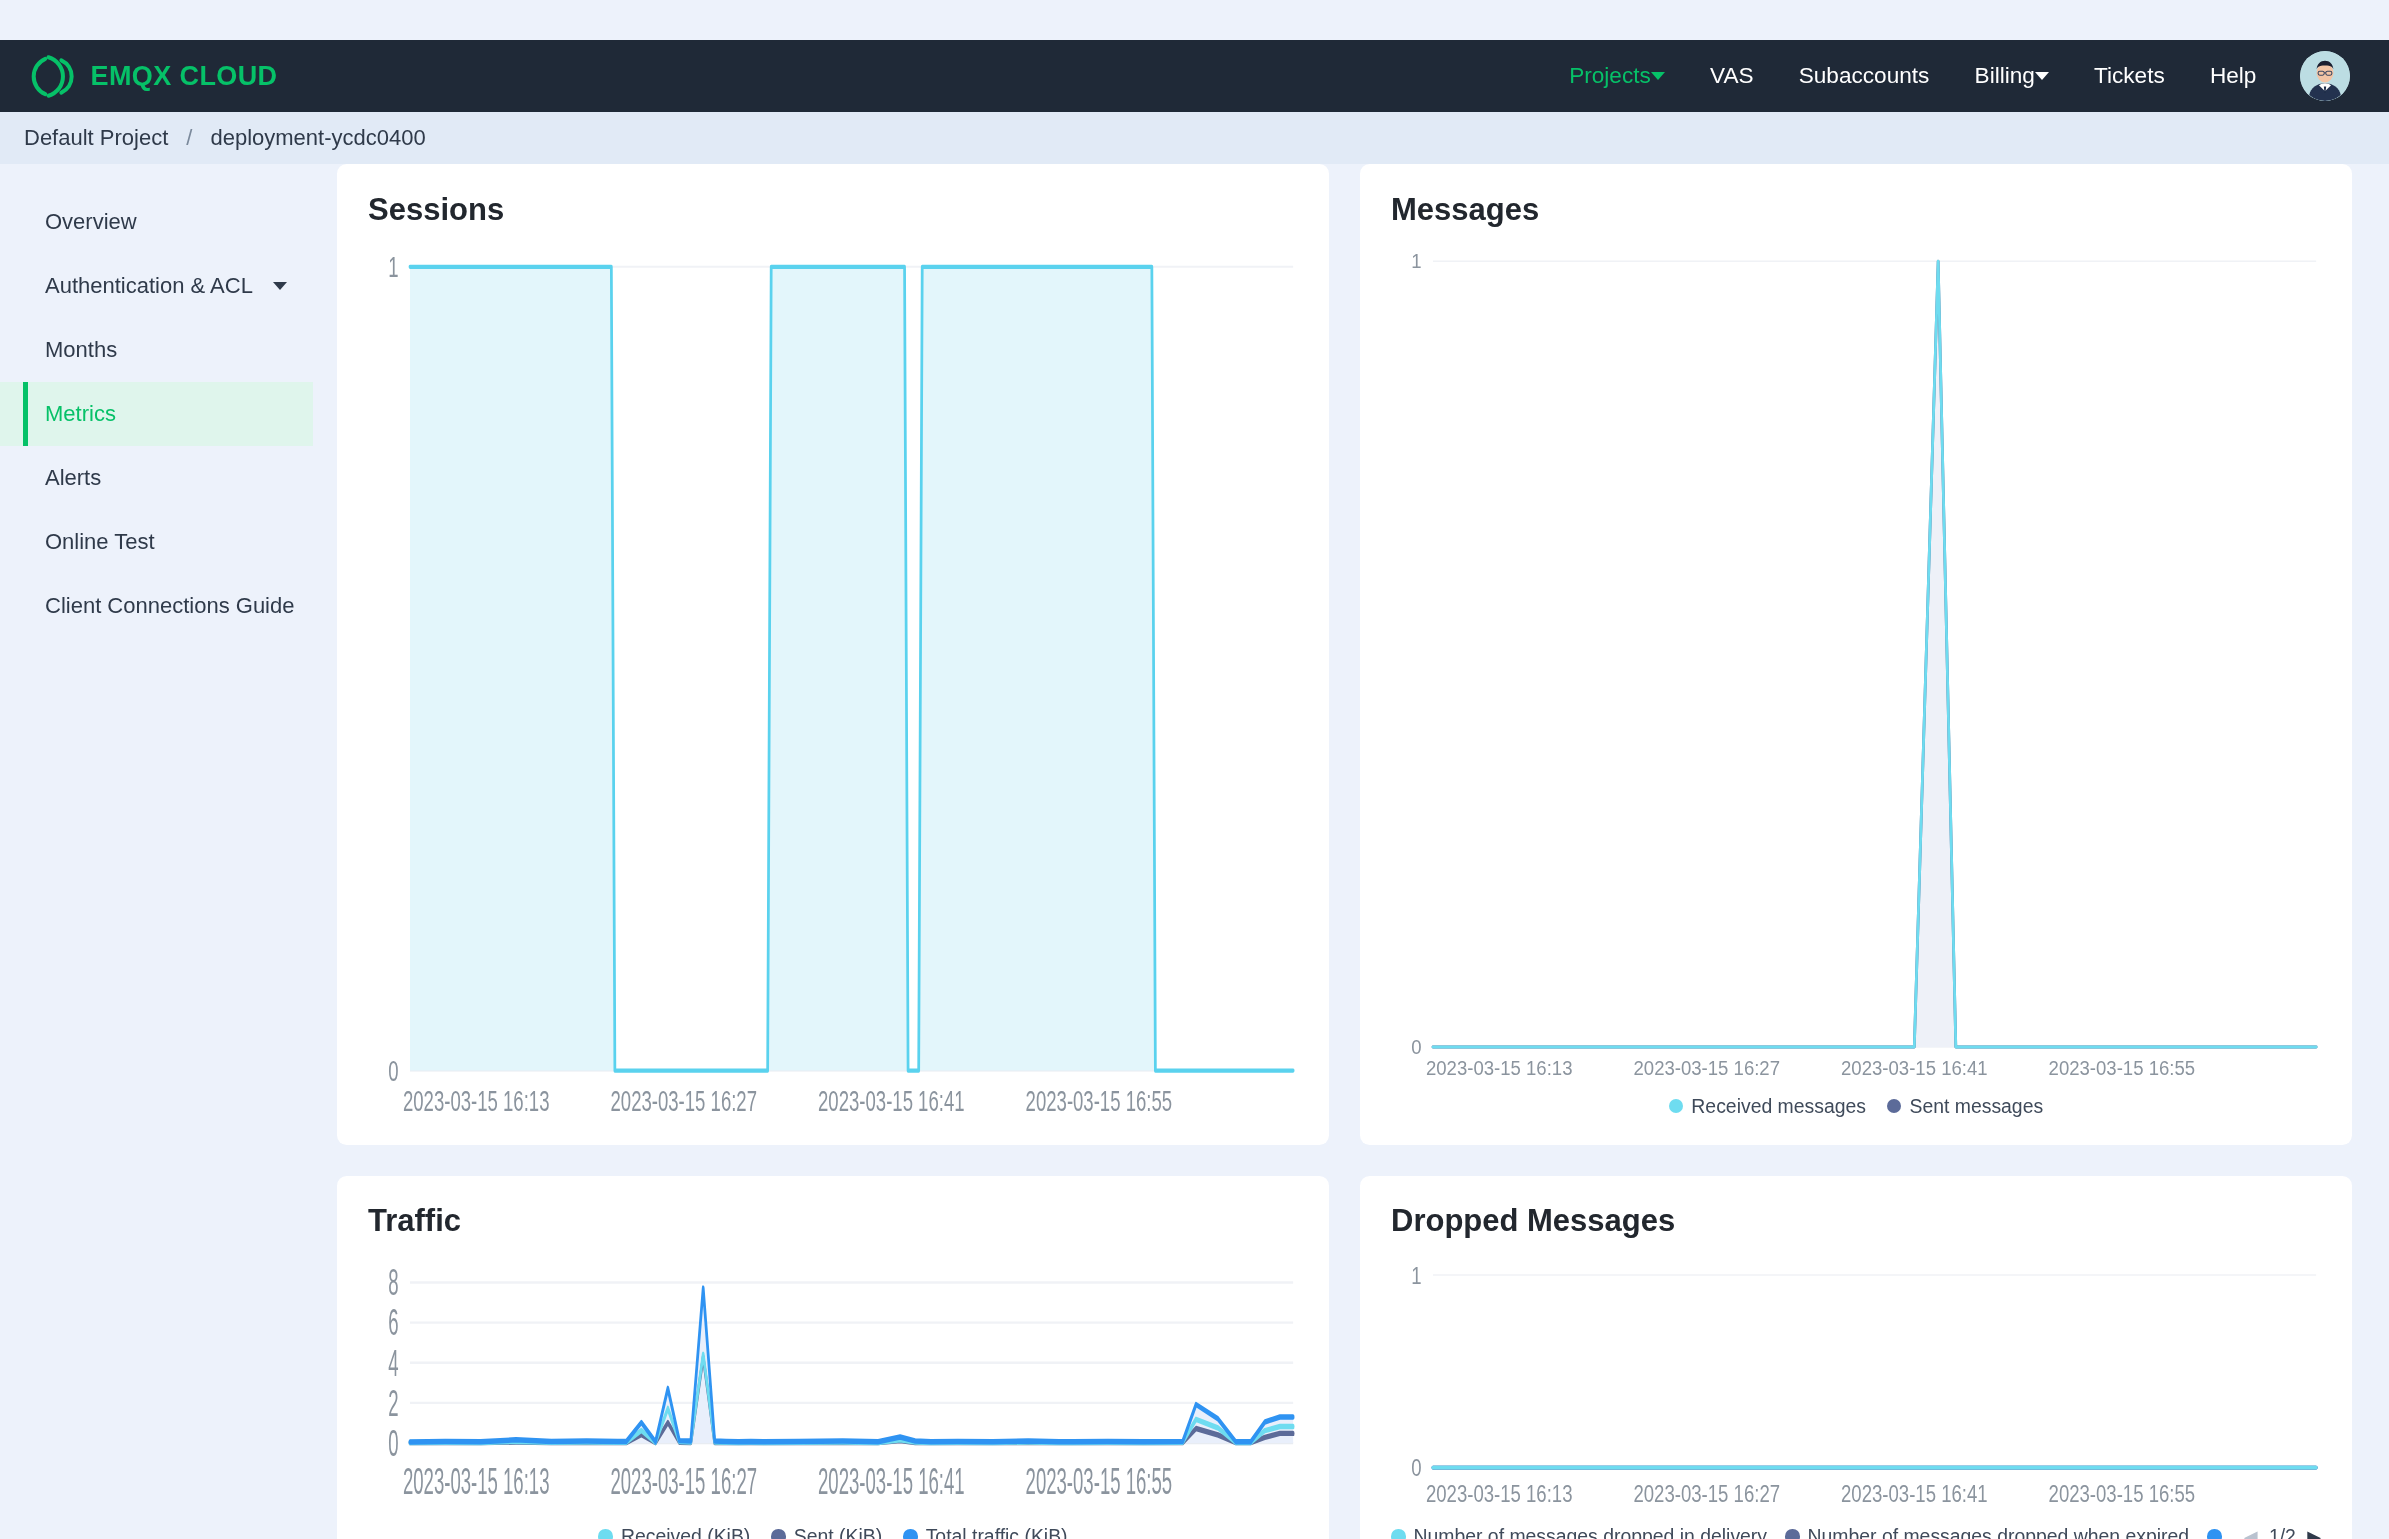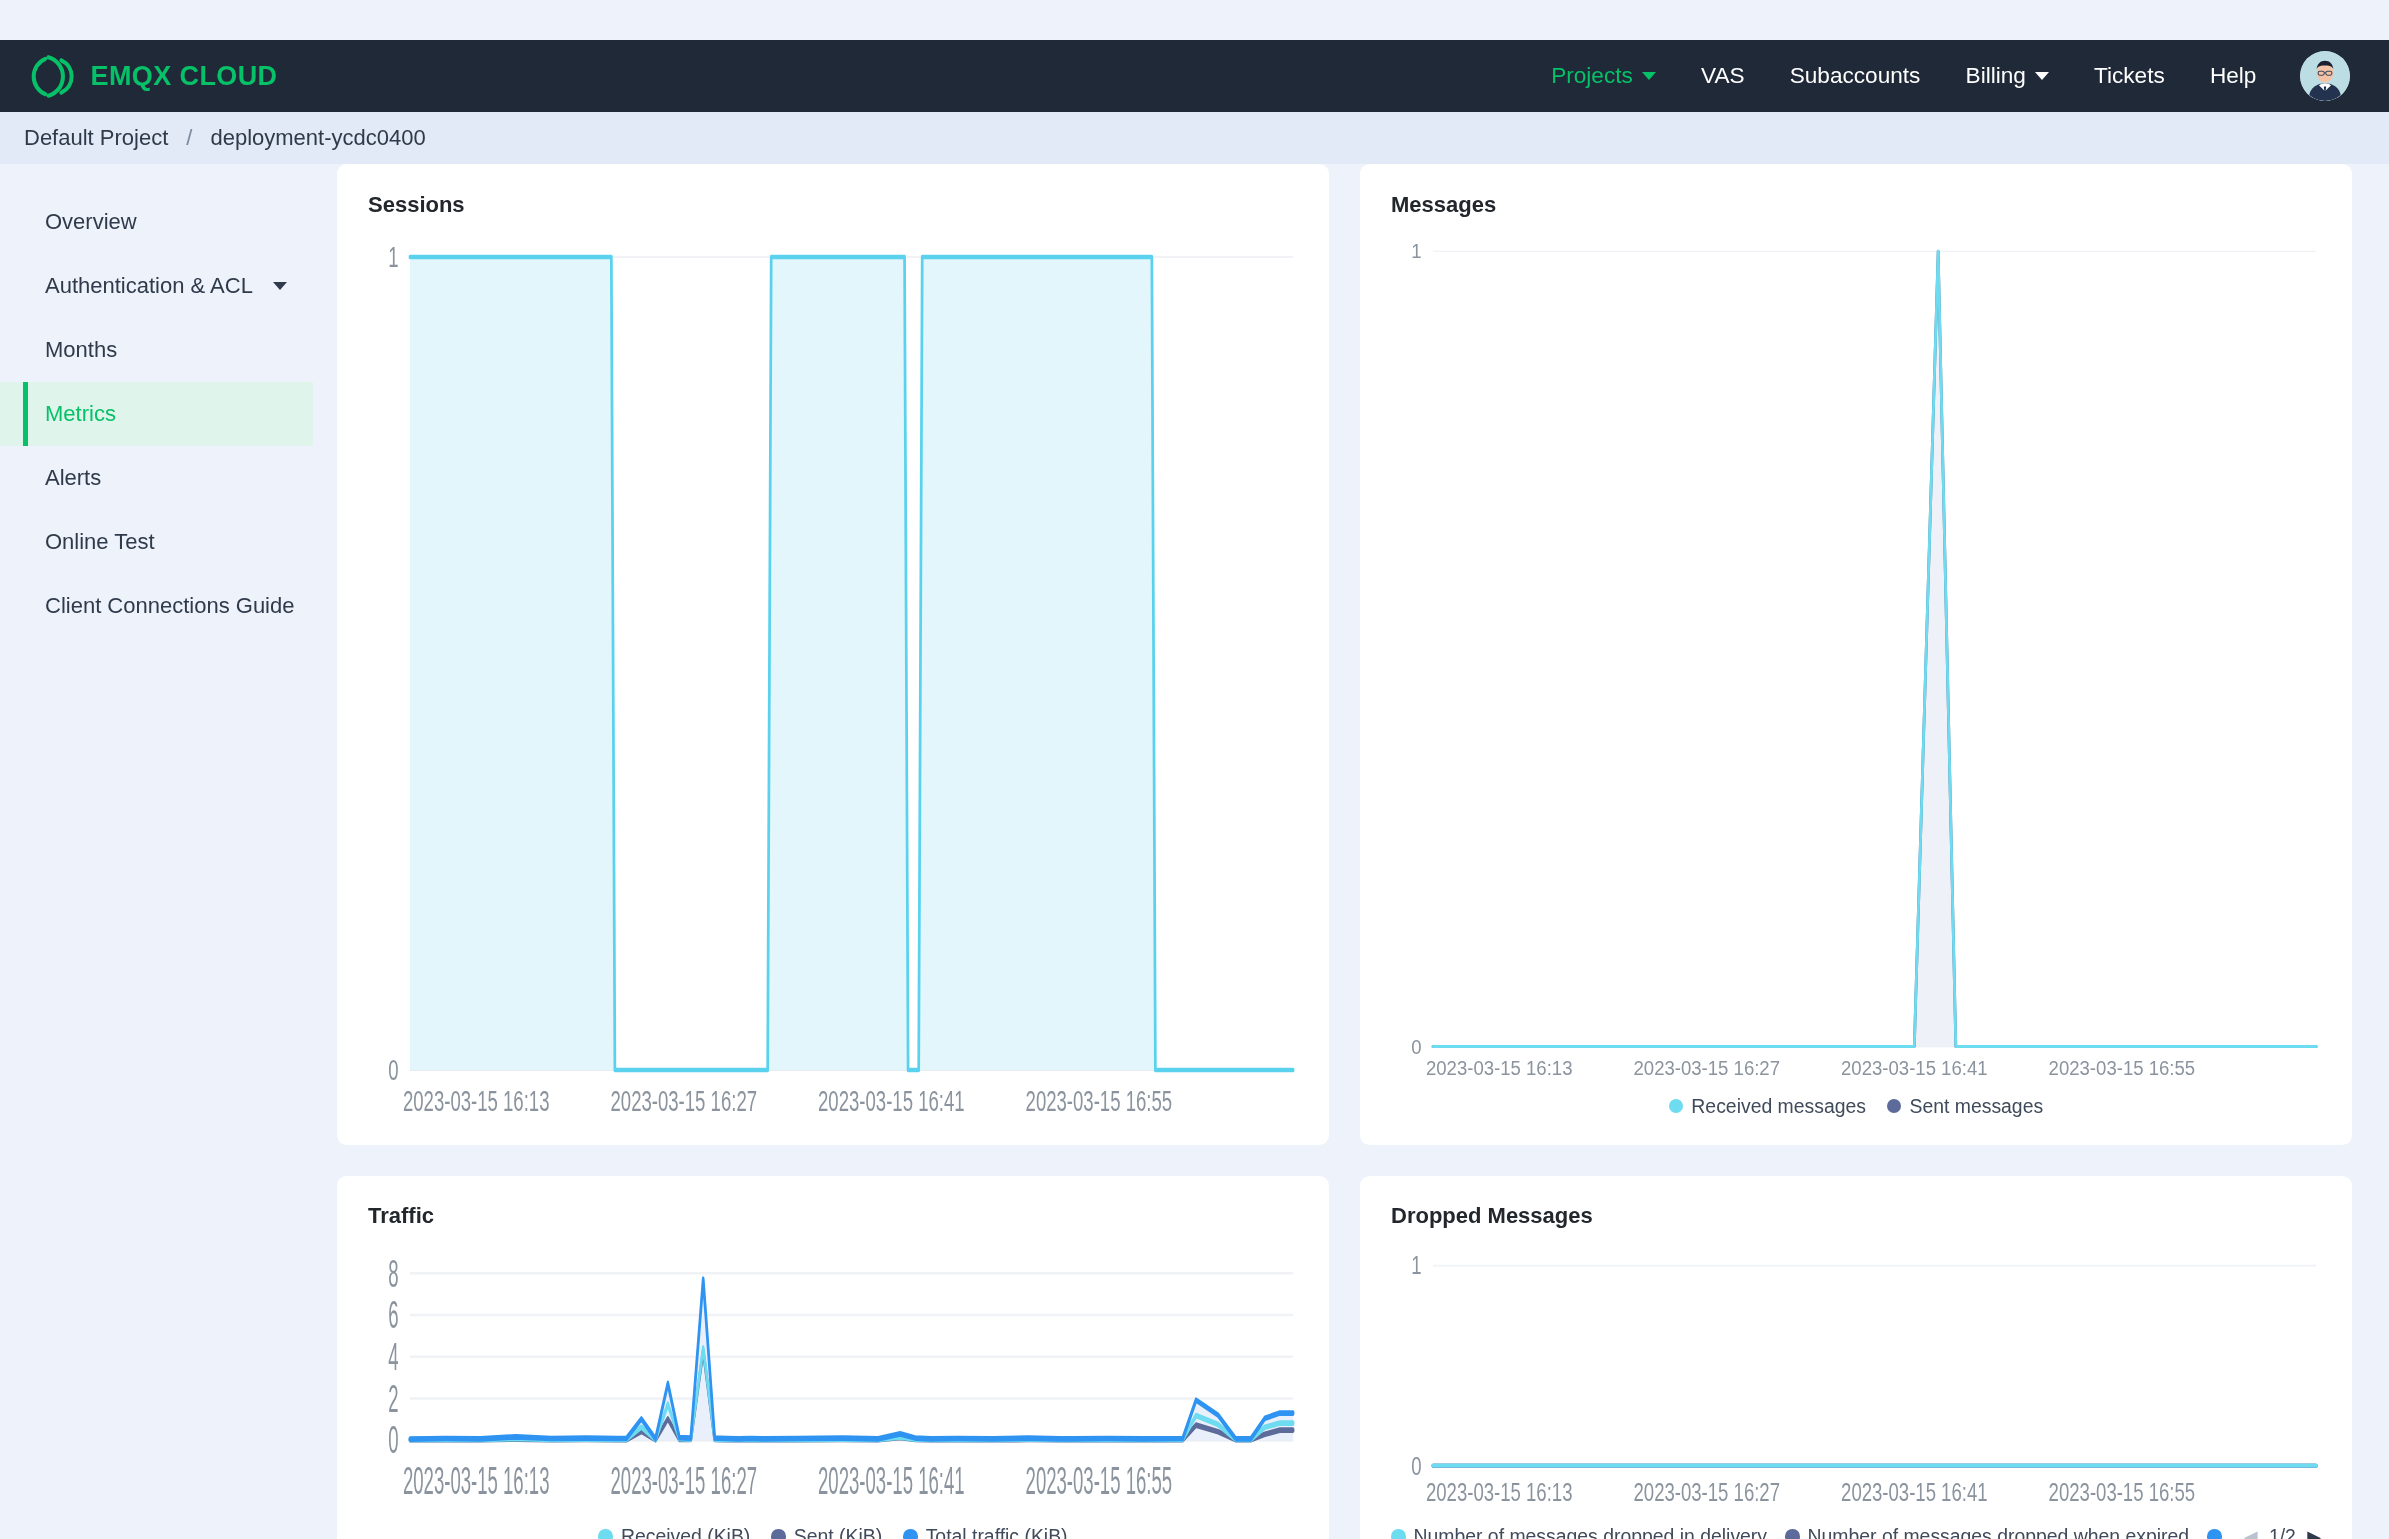--- a/index.html
+++ b/index.html
@@ -24,21 +24,21 @@
   .brand-logo { width: 47px; height: 45px; display: block; }
   .brand-text {
     color: #06c168; font-size: 27px; font-weight: 700;
     letter-spacing: 0.4px; white-space: nowrap;
   }
   .nav-right {
     margin-left: auto; display: flex; align-items: center; gap: 0;
   }
   .nav-item {
     color: #ffffff; font-size: 22.6px; padding: 0 22.6px;
-    display: flex; align-items: center; gap: 9px;
+    display: flex; align-items: center; 
     white-space: nowrap; cursor: pointer;
   }
   .nav-item.active { color: #06c168; }
   .caret {
     width: 0; height: 0;
     border-left: 7.3px solid transparent;
     border-right: 7.3px solid transparent;
     border-top: 8px solid currentColor;
     display: inline-block;
   }
@@ -112,21 +112,21 @@
     flex: 1;
   }
   .card {
     background: #ffffff; border-radius: 9.7px;
     padding: 27.5px 31px 16px 31px;
     display: flex; flex-direction: column;
     overflow: hidden;
   }
   .card.tall { padding-bottom: 21px; }
   .card-title {
-    font-size: 22px; font-weight: 700; color: #22272e;
+    font-size: 31px; font-weight: 700; color: #22272e;
     margin-bottom: 21px;
   }
   .chart-area { flex: 1; position: relative; min-height: 0; }
   .chart-area svg { width: 100%; height: 100%; display: block; }
 
   .legend {
     display: flex; align-items: flex-start; justify-content: center;
     gap: 21px; margin-top: 8px; height: 34px;
     font-size: 19.4px; color: #3f4a5a; white-space: nowrap;
     overflow: hidden; position: relative;

